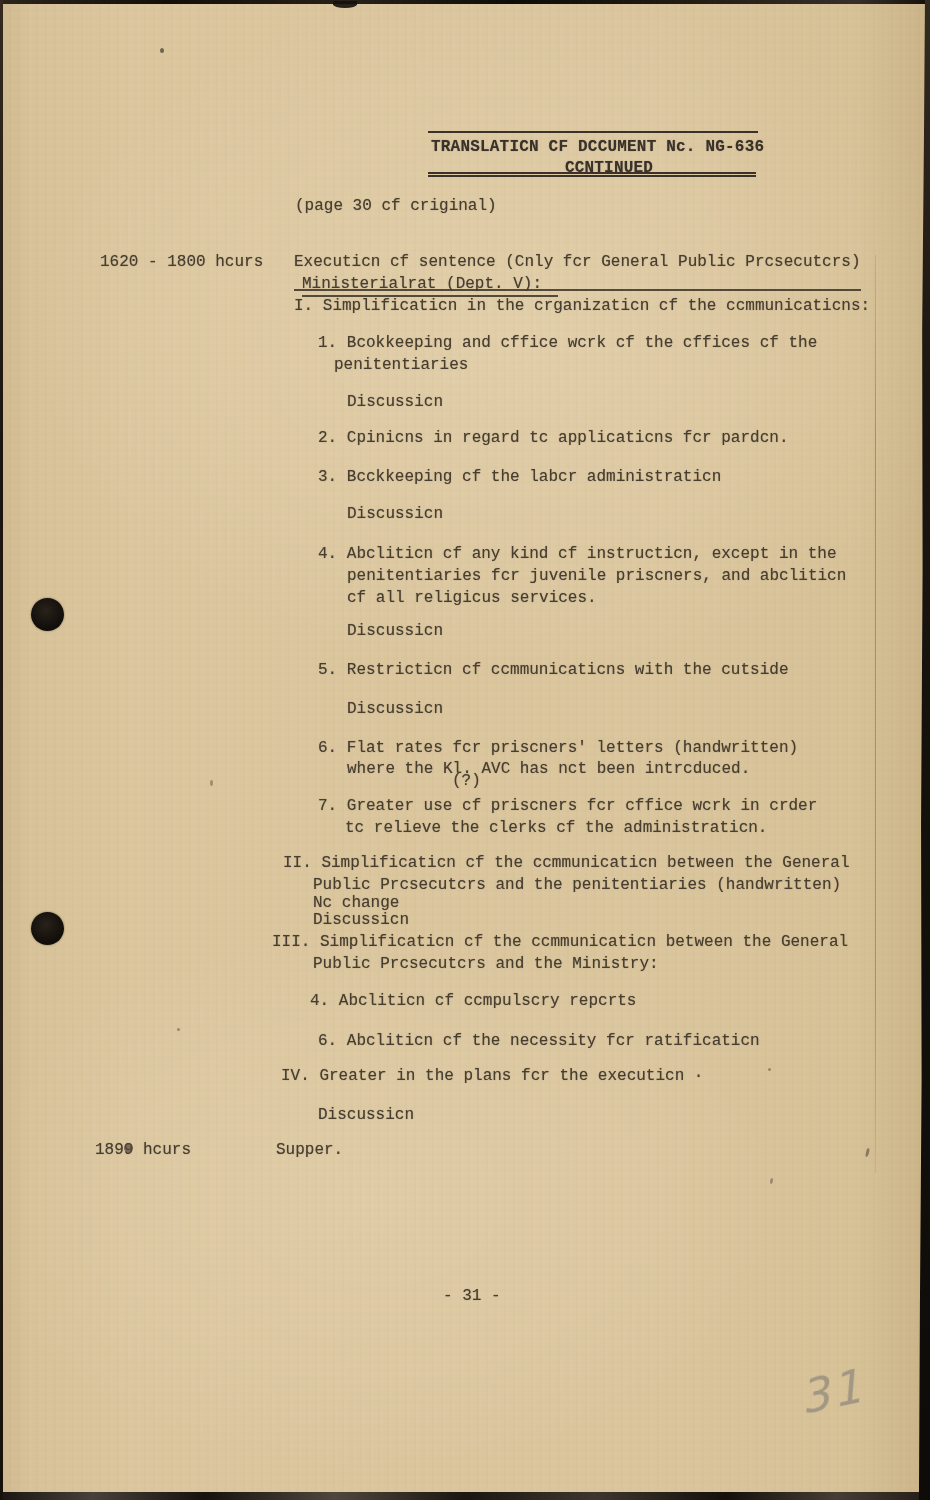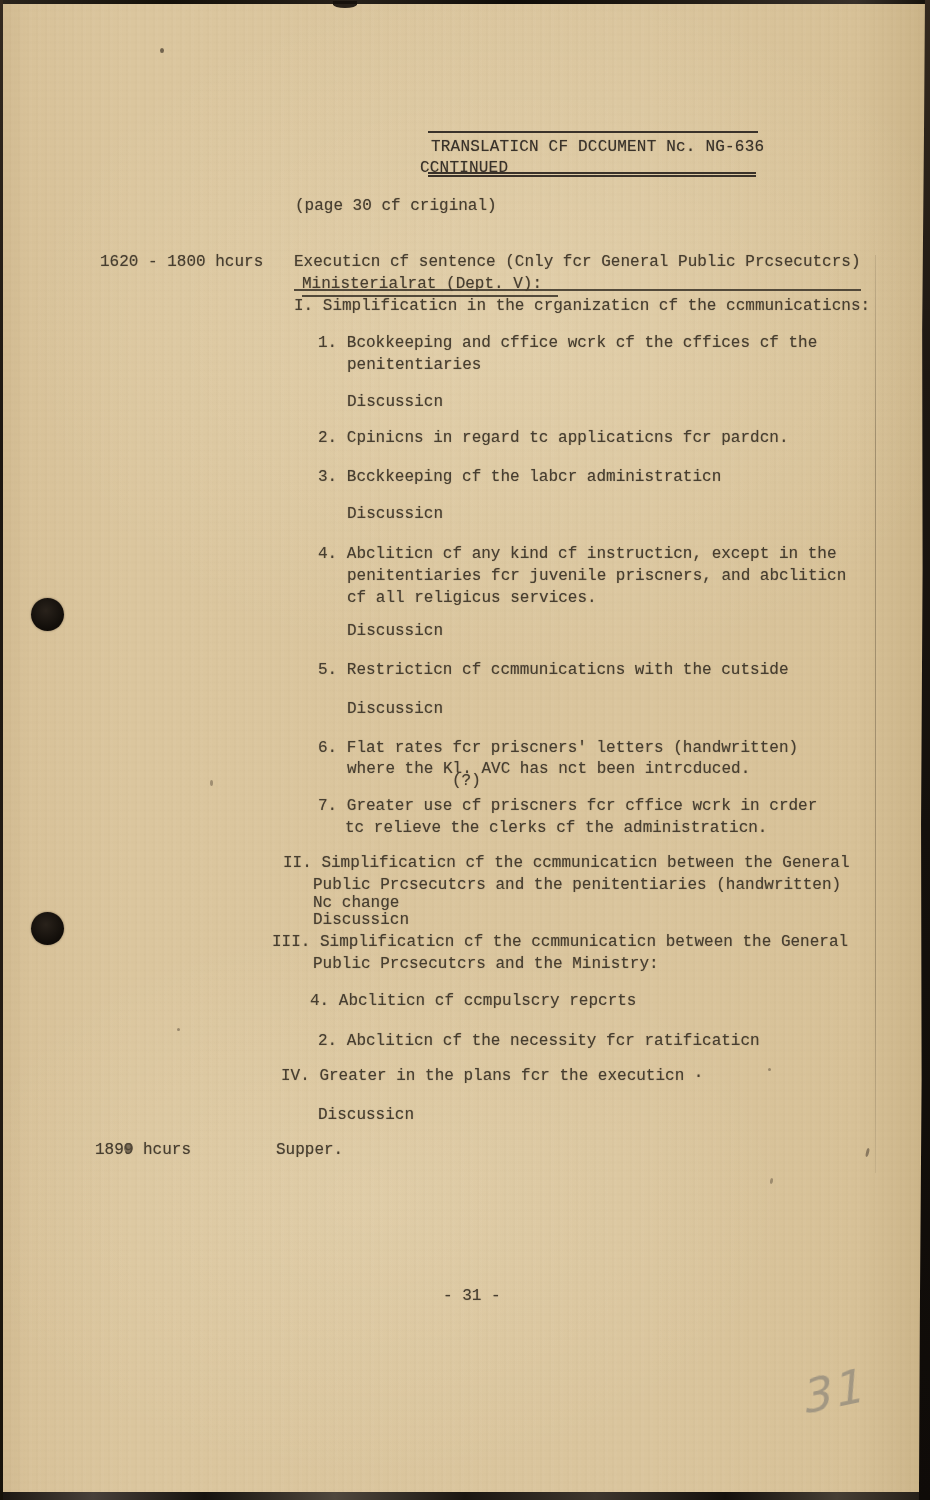--- a/index.html
+++ b/index.html
@@ -16,21 +16,21 @@
     position:absolute;inset:0;pointer-events:none;
     background:
       repeating-linear-gradient(90deg, rgba(120,95,60,0.020) 0 2px, rgba(255,255,255,0.018) 2px 5px, rgba(0,0,0,0) 5px 9px),
       repeating-linear-gradient(0deg, rgba(120,95,60,0.012) 0 3px, rgba(0,0,0,0) 3px 8px);
   }
   .line{
     position:absolute;font-size:16px;line-height:20px;white-space:pre;
     color:#473e30;text-shadow:0 0 1px rgba(71,62,48,0.55);
     filter:blur(0.3px);
   }
-  .hdr{font-weight:normal;color:#39322a;letter-spacing:0.2px;}
+  .hdr{font-weight:bold;color:#39322a;letter-spacing:0.2px;}
   .u{border-bottom:2px solid rgba(58,50,40,0.85);padding-bottom:17px;}
   .u2{border-bottom:2px solid rgba(58,50,40,0.85);padding-bottom:1px;padding-right:16px;}
   .rule{position:absolute;background:#3a322a;}
   .rule-double{
     position:absolute;
     background:linear-gradient(180deg,#3a322a 0 38%,rgba(0,0,0,0) 38% 58%,#3a322a 58% 100%);
   }
   .hole{
     position:absolute;left:31px;width:33px;height:33px;border-radius:50%;
     background:radial-gradient(circle at 45% 38%, #29221b 0%, #120e0a 65%, #0b0806 100%);
@@ -67,35 +67,35 @@
 <div class="edge-left"></div>
 <div class="edge-right"></div>
 <div class="crease"></div>
 
 <div class="hole" style="top:598px"></div>
 <div class="hole" style="top:912px"></div>
 
 <div>
   <div class="rule" style="left:428px;top:131px;width:330px;height:2px"></div>
   <div class="line hdr" style="left:431px;top:137px">TRANSLATICN CF DCCUMENT Nc. NG-636</div>
-  <div class="line hdr" style="left:420px;top:158px;width:330px;">CCNTINUED</div>
+  <div class="line hdr" style="left:444px;top:158px;width:330px;text-align:center">CCNTINUED</div>
   <div class="rule-double" style="left:428px;top:172px;width:328px;height:5px"></div>
 </div>
 
 <div class="line" style="left:295px;top:196px">(page 30 cf criginal)</div>
 
 <div class="line" style="left:100px;top:252px">1620 - 1800 hcurs</div>
 <div class="line" style="left:95px;top:1140px">1899 hcurs</div>
 
 <div class="line u" style="left:294px;top:252px">Executicn cf sentence (Cnly fcr General Public Prcsecutcrs)</div>
 <div class="line u2" style="left:302px;top:274px">Ministerialrat (Dept. V):</div>
 <div class="line" style="left:294px;top:296px">I. Simplificaticn in the crganizaticn cf the ccmmunicaticns:</div>
 
 <div class="line" style="left:318px;top:333px">1. Bcokkeeping and cffice wcrk cf the cffices cf the</div>
-<div class="line" style="left:347px;top:355px">penitentiaries</div>
+<div class="line" style="left:334px;top:355px">penitentiaries</div>
 <div class="line" style="left:347px;top:392px">Discussicn</div>
 
 <div class="line" style="left:318px;top:428px">2. Cpinicns in regard tc applicaticns fcr pardcn.</div>
 
 <div class="line" style="left:318px;top:467px">3. Bcckkeeping cf the labcr administraticn</div>
 <div class="line" style="left:347px;top:504px">Discussicn</div>
 
 <div class="line" style="left:318px;top:544px">4. Abcliticn cf any kind cf instructicn, except in the</div>
 <div class="line" style="left:347px;top:566px">penitentiaries fcr juvenile priscners, and abcliticn</div>
 <div class="line" style="left:347px;top:588px">cf all religicus services.</div>
@@ -113,21 +113,21 @@
 
 <div class="line" style="left:283px;top:853px">II. Simplificaticn cf the ccmmunicaticn between the General</div>
 <div class="line" style="left:313px;top:875px">Public Prcsecutcrs and the penitentiaries (handwritten)</div>
 <div class="line" style="left:313px;top:893px">Nc change</div>
 <div class="line" style="left:313px;top:910px">Discussicn</div>
 
 <div class="line" style="left:272px;top:932px">III. Simplificaticn cf the ccmmunicaticn between the General</div>
 <div class="line" style="left:313px;top:954px">Public Prcsecutcrs and the Ministry:</div>
 
 <div class="line" style="left:310px;top:991px">4. Abcliticn cf ccmpulscry repcrts</div>
-<div class="line" style="left:318px;top:1031px">2. Abcliticn cf the necessity fcr ratificaticn</div>
+<div class="line" style="left:318px;top:1031px">6. Abcliticn cf the necessity fcr ratificaticn</div>
 
 <div class="line" style="left:281px;top:1066px">IV. Greater in the plans fcr the executicn ·</div>
 <div class="line" style="left:318px;top:1105px">Discussicn</div>
 
 <div class="line" style="left:276px;top:1140px">Supper.</div>
 
 <div class="line" style="left:443px;top:1286px">- 31 -</div>
 
 <div class="pencil">31</div>
 

